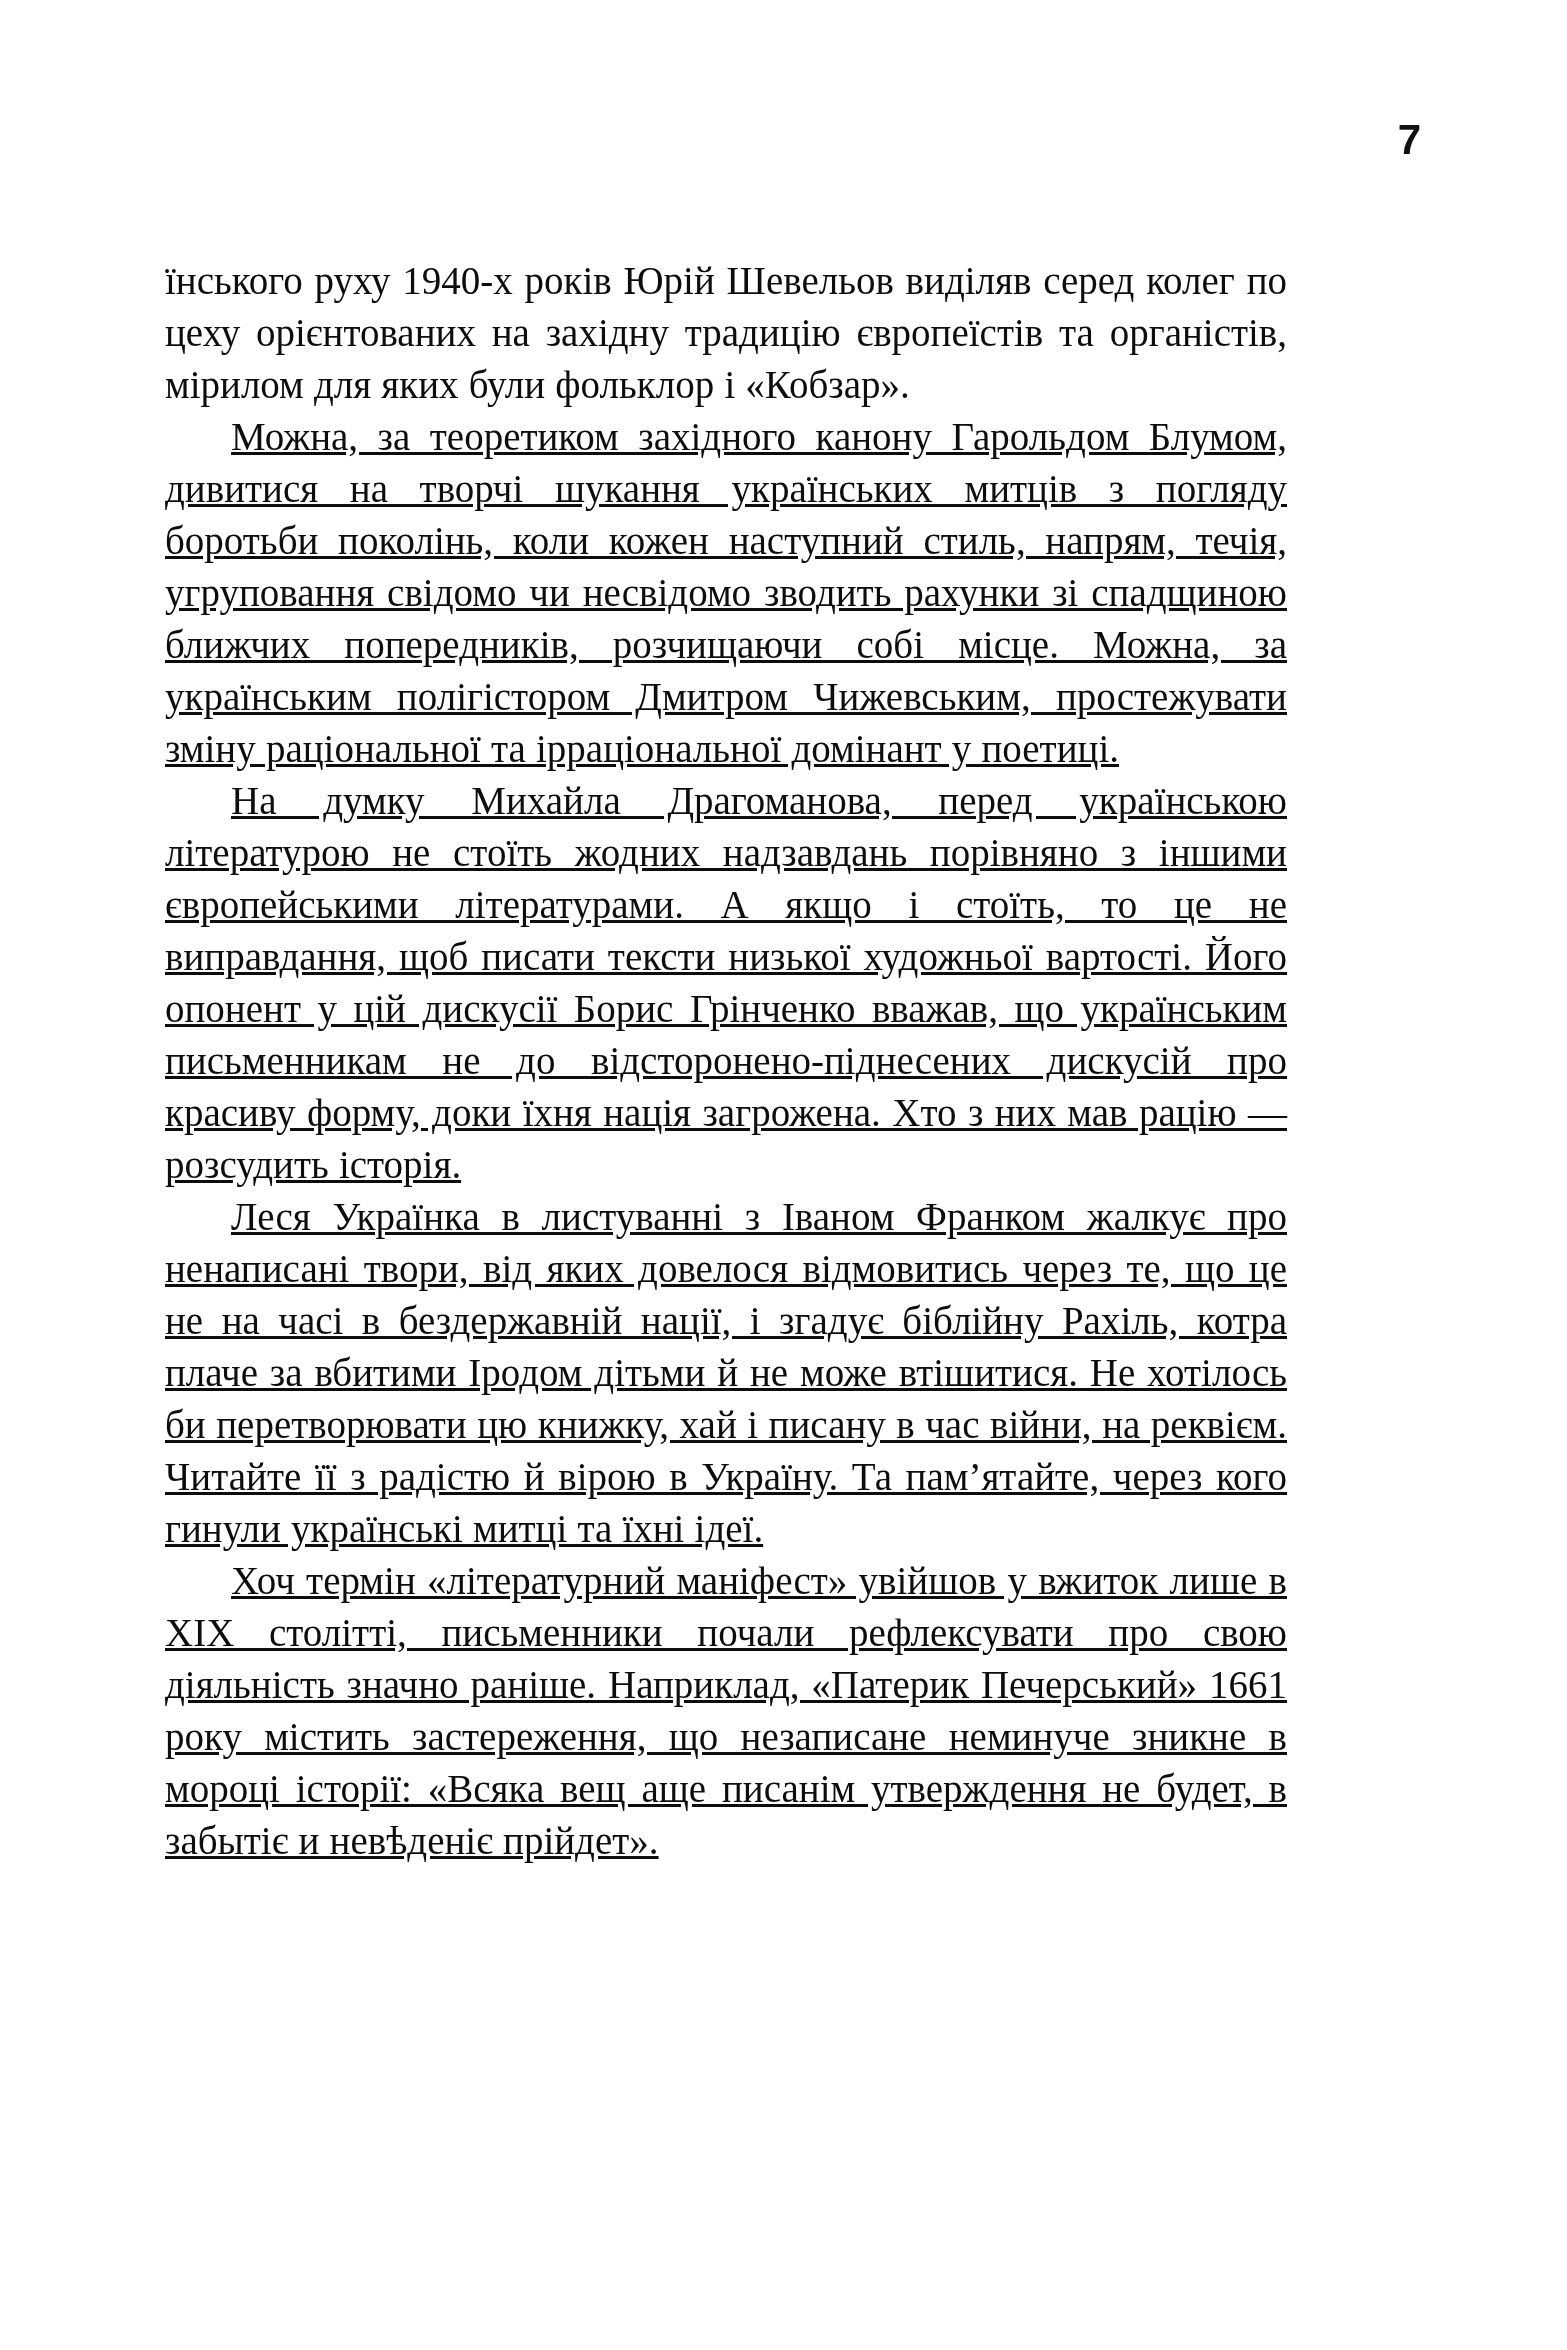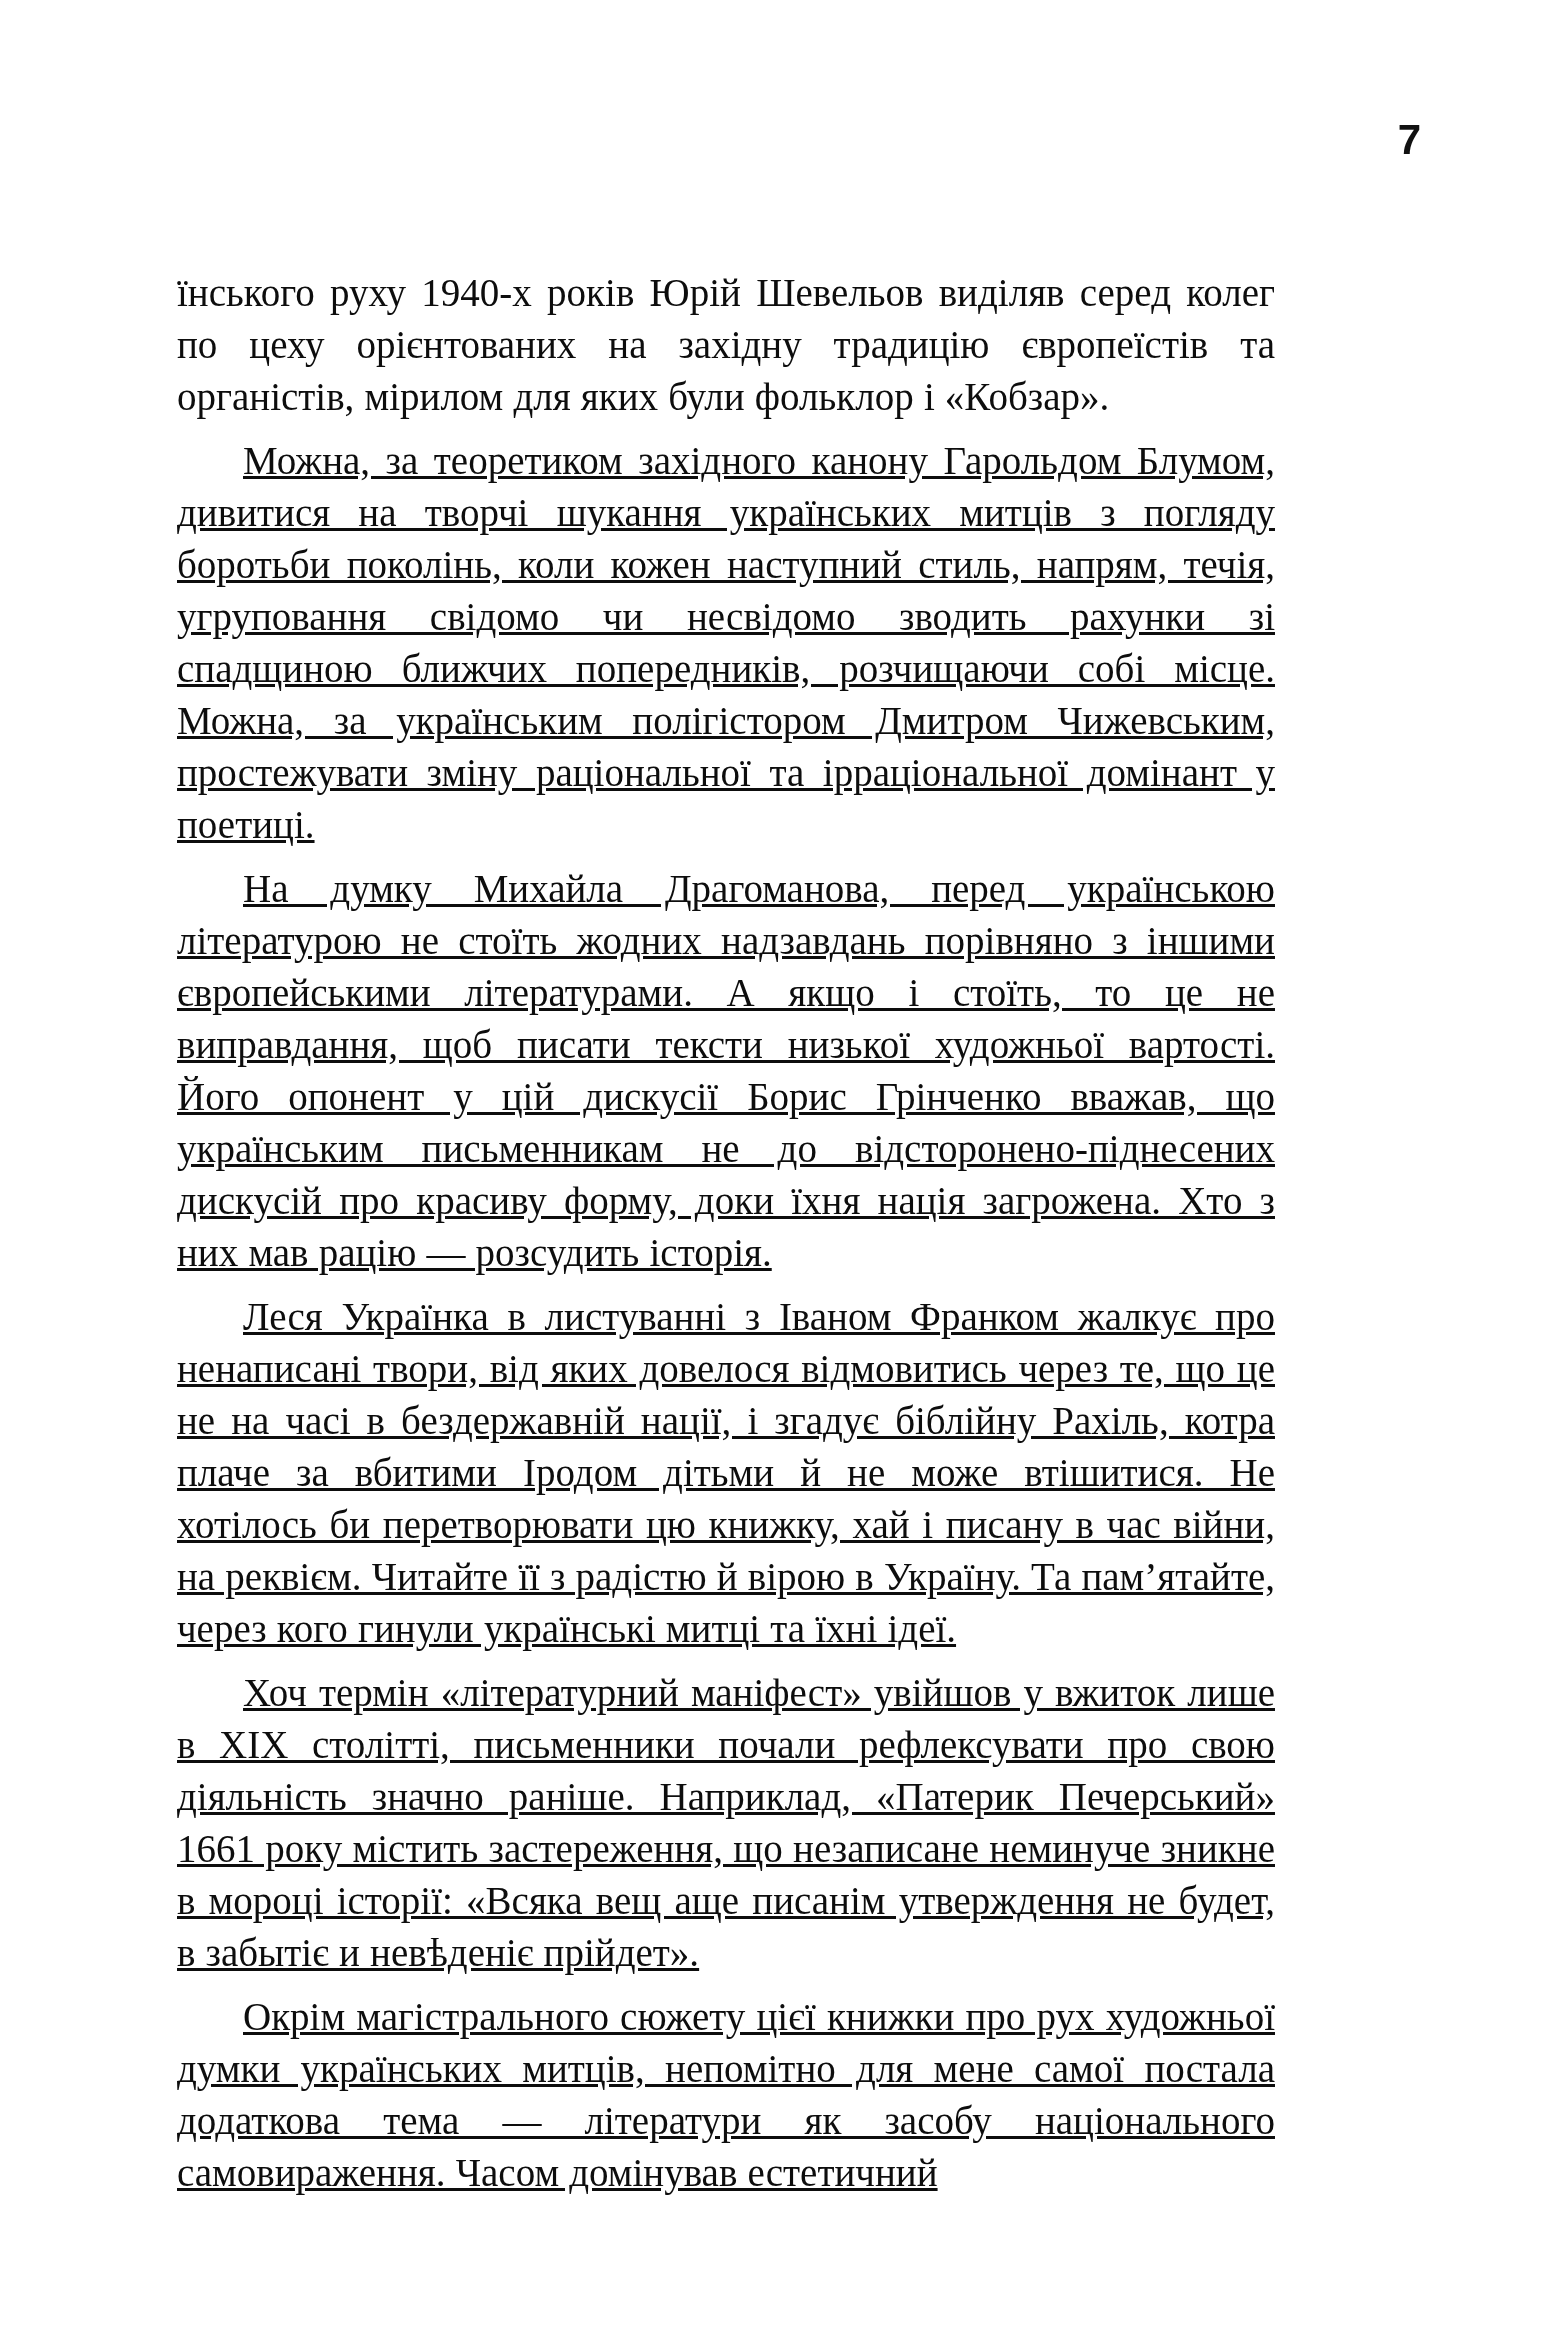--- a/index.html
+++ b/index.html
@@ -33,21 +33,21 @@
     top: 255px;
     width: 1122px;
   }
   .para {
     font-family: "Liberation Serif", "DejaVu Serif", serif;
     font-size: 39px;
     line-height: 52px;
     color: #0d0d0d;
     text-align: justify;
     text-justify: inter-word;
-    margin: 12px;
+    margin: 0;
     padding: 0;
     -webkit-hyphens: none;
     hyphens: none;
     font-kerning: normal;
     word-spacing: 0.01em;
   }
   .para.indent {
     text-indent: 66px;
     text-decoration: underline;
   }
@@ -62,17 +62,16 @@
 <div class="page">
 
   <div class="folio">7</div>
 
   <div class="textblock">
     <p class="para flush">їнського руху 1940-х років Юрій Шевельов виділяв серед колег по цеху орієнтованих на західну традицію європеїстів та органістів, мірилом для яких були фольклор і «Кобзар».</p>
     <p class="para indent">Можна, за теоретиком західного канону Гарольдом Блумом, дивитися на творчі шукання українських митців з погляду боротьби поколінь, коли кожен наступний стиль, напрям, течія, угруповання свідомо чи несвідомо зводить рахунки зі спадщиною ближчих попередників, розчищаючи собі місце. Можна, за українським полігістором Дмитром Чижевським, простежувати зміну раціональної та ірраціональної домінант у поетиці.</p>
     <p class="para indent">На думку Михайла Драгоманова, перед українською літературою не стоїть жодних надзавдань порівняно з іншими європейськими літературами. А якщо і стоїть, то це не виправдання, щоб писати тексти низької художньої вартості. Його опонент у цій дискусії Борис Грінченко вважав, що українським письменникам не до відсторонено-піднесених дискусій про красиву форму, доки їхня нація загрожена. Хто з них мав рацію — розсудить історія.</p>
     <p class="para indent">Леся Українка в листуванні з Іваном Франком жалкує про ненаписані твори, від яких довелося відмовитись через те, що це не на часі в бездержавній нації, і згадує біблійну Рахіль, котра плаче за вбитими Іродом дітьми й не може втішитися. Не хотілось би перетворювати цю книжку, хай і писану в час війни, на реквієм. Читайте її з радістю й вірою в Україну. Та пам’ятайте, через кого гинули українські митці та їхні ідеї.</p>
     <p class="para indent">Хоч термін «літературний маніфест» увійшов у вжиток лише в XIX столітті, письменники почали рефлексувати про свою діяльність значно раніше. Наприклад, «Патерик Печерський» 1661 року містить застереження, що незаписане неминуче зникне в мороці історії: «Всяка вещ аще писанім утверждення не будет, в забытіє и невѣденіє прійдет».</p>
-    <p class="para indent">Окрім магістрального сюжету цієї книжки про рух художньої думки українських митців, непомітно для мене самої постала додаткова тема — літератури як засобу національного самовираження. Часом домінував естетичний</p>
   </div>
 
 </div>
 
 
 </body></html>

